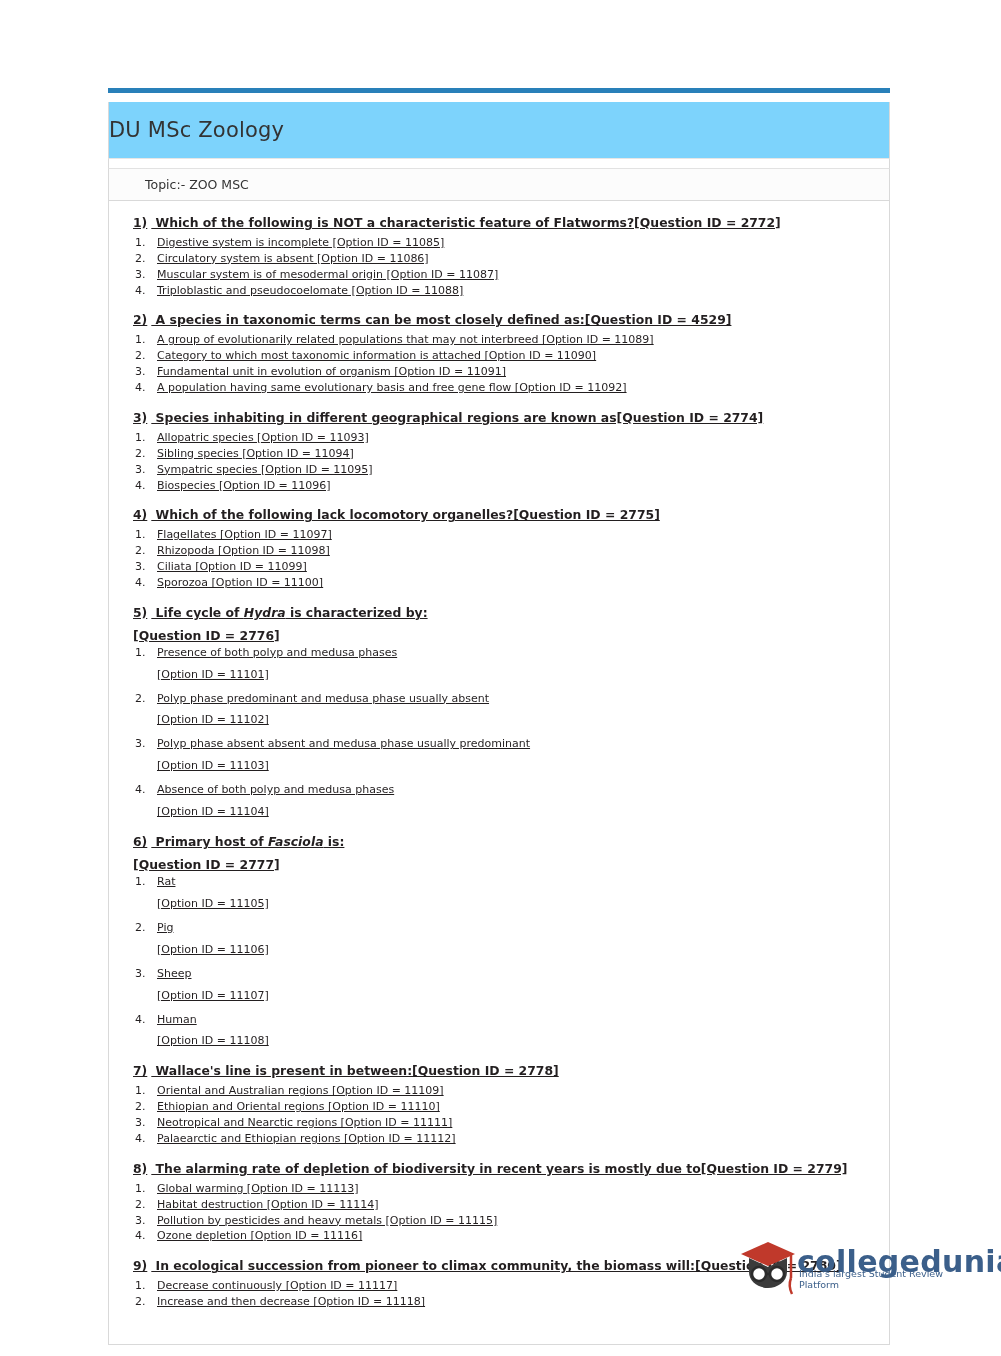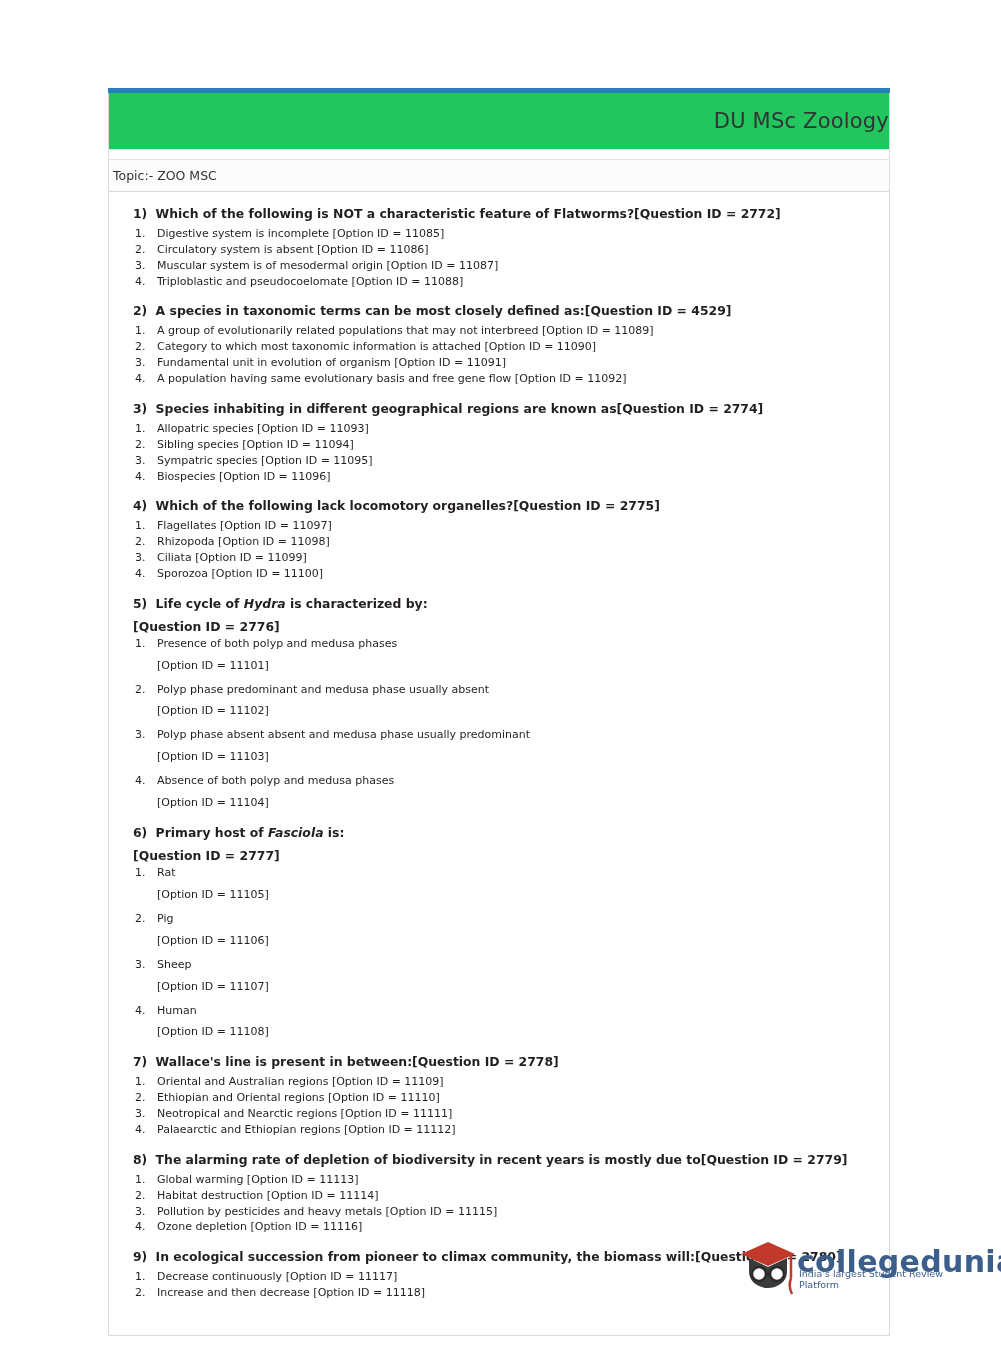--- a/index.html
+++ b/index.html
@@ -23,25 +23,26 @@
   }
   .top-rule {
     height: 5px;
     background: #2980b9;
     width: 782px;
   }
   .title-bar {
     border-left: 1px solid #d9d9d9;
     border-right: 1px solid #d9d9d9;
     border-bottom: 1px solid #e6e6e6;
-    background: #22c55e;
+    background: #7dd3fc;
     height: 56px;
     display: flex;
     align-items: center;
-    justify-content: flex-end;
+    justify-content: flex-start;
+    margin-top: 9px;
   }
   .title-bar h1 {
     margin: 0;
     font-size: 21px;
     font-weight: normal;
     letter-spacing: .2px;
     color: #333333;
   }
   .gap {
     height: 9px;
@@ -49,36 +50,37 @@
     border-right: 1px solid #d9d9d9;
     background: #ffffff;
   }
   .topic-bar {
     border: 1px solid #d9d9d9;
     border-top: 1px solid #e2e2e2;
     background: #fcfcfc;
     height: 33px;
     display: flex;
     align-items: center;
-    padding-left: 4px;
+    padding-left: 36px;
     box-sizing: border-box;
     font-size: 12.5px;
     color: #333;
   }
   .body-box {
     border-left: 1px solid #d9d9d9;
     border-right: 1px solid #d9d9d9;
     border-bottom: 1px solid #d9d9d9;
     background: #ffffff;
     padding: 14px 18px 20px 18px;
     box-sizing: border-box;
     min-height: 1080px;
   }
   .q-block {
     margin-bottom: 14px;
+    text-decoration: underline;
   }
   .q-text {
     font-size: 12.4px;
     font-weight: bold;
     color: #231f20;
     margin: 0 0 3px 0;
     padding-left: 6px;
     line-height: 1.35;
   }
   .q-text .num {

